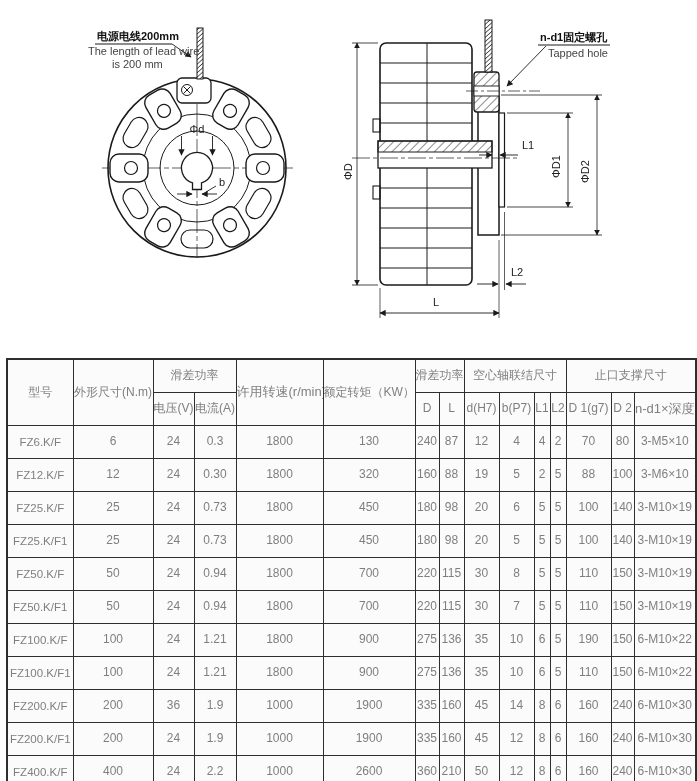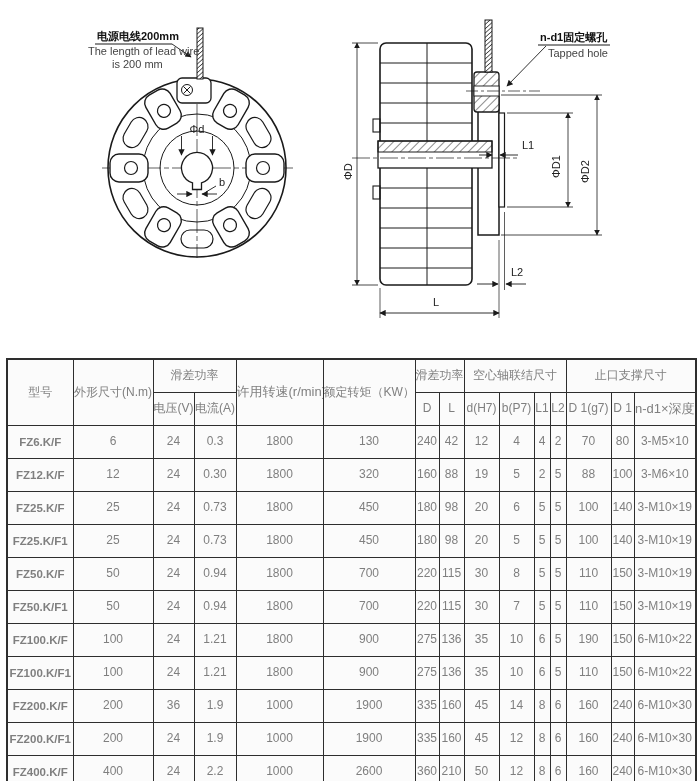--- a/index.html
+++ b/index.html
@@ -5,21 +5,21 @@
   html,body{margin:0;padding:0;background:#ffffff;}
   .page{position:relative;width:697px;height:781px;background:#fff;overflow:hidden;
         font-family:"Liberation Sans", sans-serif;}
   .drawing{position:absolute;left:0;top:0;}
   .spec-table{position:absolute;left:6px;top:358px;border-collapse:collapse;table-layout:fixed;
         width:689px;background:#fbfbfb;}
   .spec-table td,.spec-table th{border:1px solid #2e2e2e;color:#7f7f7f;font-weight:normal;
         text-align:center;vertical-align:middle;font-size:12px;padding:0;overflow:hidden;
         white-space:nowrap;height:32px;line-height:1.1;}
   .spec-table{border:2px solid #2e2e2e;}
-  .spec-table .model{font-size:11.5px;font-weight:bold;}
+  .spec-table .model{font-size:11.5px;}
   .spec-table .sm{font-size:13px;}
   svg text{font-family:"Liberation Sans", sans-serif;}
   .cn-label{font-weight:bold;fill:#111;font-size:11px;}
   .en-label{fill:#444;font-size:11px;}
   .dim-label{fill:#222;font-size:11px;}
 </style>
 </head>
 <body>
 
 <div class="page">
@@ -240,34 +240,34 @@
       <tr>
         <th>电压(V)</th>
         <th>电流(A)</th>
         <th>D</th>
         <th>L</th>
         <th>d(H7)</th>
         <th>b(P7)</th>
         <th>L1</th>
         <th>L2</th>
         <th>D 1(g7)</th>
-        <th>D 1</th>
+        <th>D 2</th>
         <th class="sm">n-d1×深度</th>
       </tr>
     </thead>
     <tbody>
         <tr>
           <td class="model">FZ6.K/F</td>
           <td>6</td>
           <td>24</td>
           <td>0.3</td>
           <td>1800</td>
           <td>130</td>
           <td>240</td>
-          <td>42</td>
+          <td>87</td>
           <td>12</td>
           <td>4</td>
           <td>4</td>
           <td>2</td>
           <td>70</td>
           <td>80</td>
           <td>3-M5×10</td>
         </tr>
         <tr>
           <td class="model">FZ12.K/F</td>

